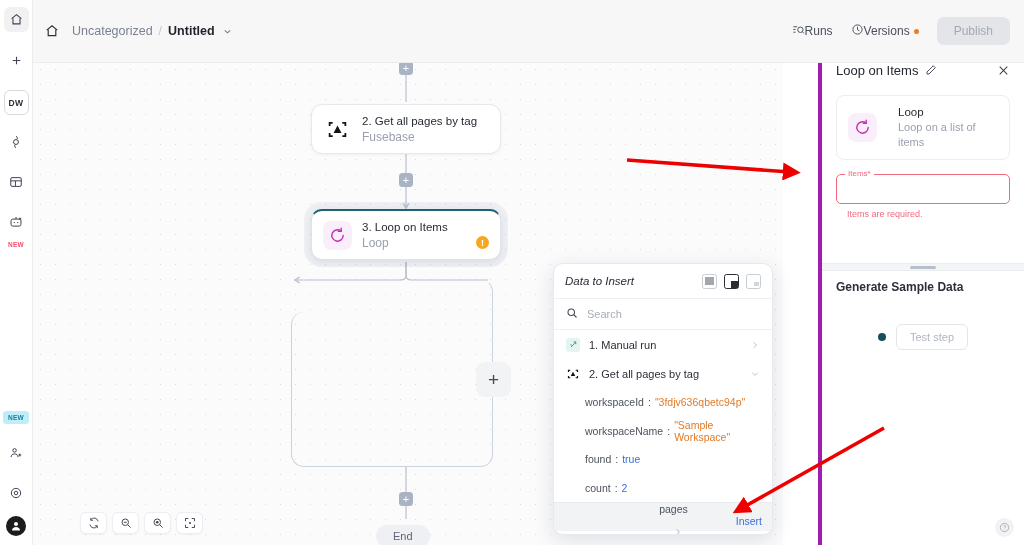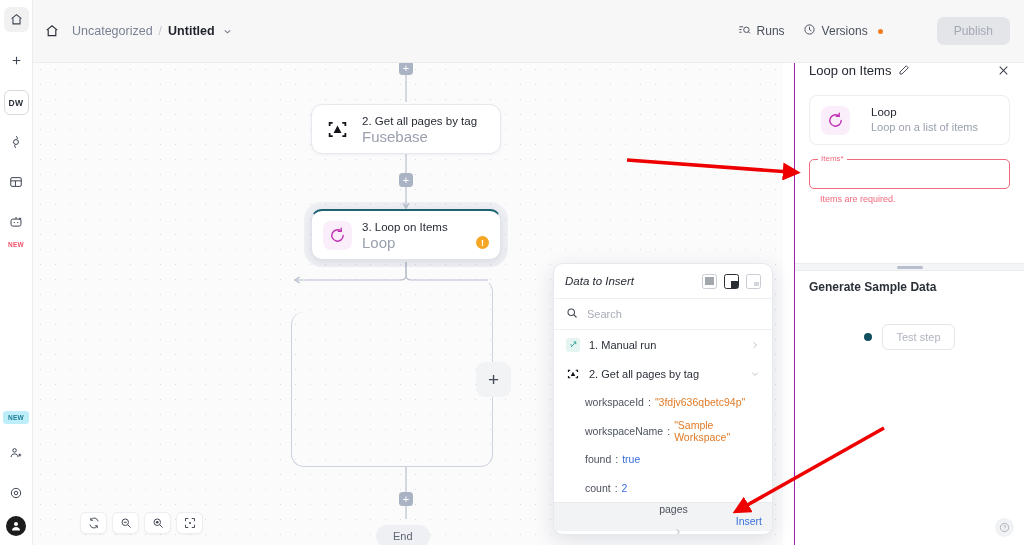--- a/index.html
+++ b/index.html
@@ -58,31 +58,31 @@
   }
   .crumb-home { color: #2c2f38; display: flex; align-items: center; cursor: pointer; }
   .crumb {
     font-size: 12.5px; color: #7b8193; margin-left: 13px; cursor: pointer;
   }
   .crumb-sep { font-size: 12.5px; color: #c3c7d1; margin: 0 6px; }
   .crumb-cur { font-size: 12.5px; color: #1f222a; font-weight: 700; cursor: pointer; }
   .crumb-chev { margin-left: 7px; color: #767c8c; display: flex; cursor: pointer; }
   .top-right { margin-left: auto; display: flex; align-items: center; gap: 18px; }
   .top-btn {
-    display: flex; align-items: center; gap: 6px;
+    display: flex; align-items: center; gap: 0;
     font-size: 12px; color: #4b505d; cursor: pointer; justify-content: flex-end;
   }
   .dot-orange {
     width: 5px; height: 5px; border-radius: 50%;
     background: #f07c22; margin-left: 4px;
   }
   .publish-btn {
     background: #e3e5e9; color: #a4a9b5; border: none;
     font-size: 12px; font-family: inherit;
-    padding: 7px 17px; border-radius: 7px; cursor: pointer; margin-left: 36px;
+    padding: 7px 17px; border-radius: 7px; cursor: pointer;
   }
 
   
   .canvas {
     position: absolute; left: 33px; top: 47px;
     width: 750px; height: 498px;
     background-color: #fbfbfc;
     background-image: radial-gradient(#d8dbe2 0.9px, transparent 0.9px);
     background-size: 15px 15px;
     overflow: hidden;
@@ -100,21 +100,21 @@
   }
   .node-ico {
     width: 29px; height: 29px; border-radius: 8px;
     display: flex; align-items: center; justify-content: center;
     margin-right: 10px; flex: 0 0 auto;
   }
   .ico-fb { background: #fff; }
   .ico-loop { background: #fbeefb; }
   .node-txt { flex: 1 1 auto; min-width: 0; }
   .node-title { font-size: 11.5px; color: #262a33; line-height: 15px; }
-  .node-sub { font-size: 15px; color: #9aa0ae; line-height: 14px; margin-top: 1px; }
+  .node-sub { font-size: 12px; color: #9aa0ae; line-height: 14px; margin-top: 1px; }
   .warn-badge {
     width: 13px; height: 13px; border-radius: 50%;
     background: #f5a623; color: #fff; font-size: 9px; font-weight: 700;
     display: flex; align-items: center; justify-content: center;
     flex: 0 0 auto; align-self: flex-end; margin-bottom: 1px;
   }
 
   .plus-chip {
     position: absolute; width: 14px; height: 14px; border-radius: 3.5px;
     background: #a9b3c4; color: #fff;
@@ -209,22 +209,22 @@
     background: #f2f3f5; border-top: 1px solid #e9ebef;
     padding-right: 10px;
     flex-direction: column;
   }
   .insert-link { margin-left: auto; font-size: 10.5px; color: #3a6fd8; cursor: pointer; }
   .kv-chev { margin-left: 9px; color: #9ea3ad; display: flex; }
 
   
   .rpanel {
     position: absolute; right: 0; top: 47px;
-    width: 230px; height: 498px; background: #fff;
-    border-left: 1px solid #a21caf; z-index: 15;
+    width: 206px; height: 498px; background: #fff;
+    border-left: 4px solid #a21caf; z-index: 15;
   }
   .rp-head {
     height: 46px; display: flex; align-items: center;
     padding: 0 14px; gap: 7px;
   }
   .rp-title { font-size: 13px; color: #232730; font-weight: 400; }
   .rp-close { margin-left: auto; color: #3b404b; cursor: pointer; display: flex; }
   .rp-card {
     margin: 2px 14px 0 14px; border: 1px solid #ededf1; border-radius: 8px;
     display: flex; align-items: center; padding: 9px 11px; gap: 11px;

